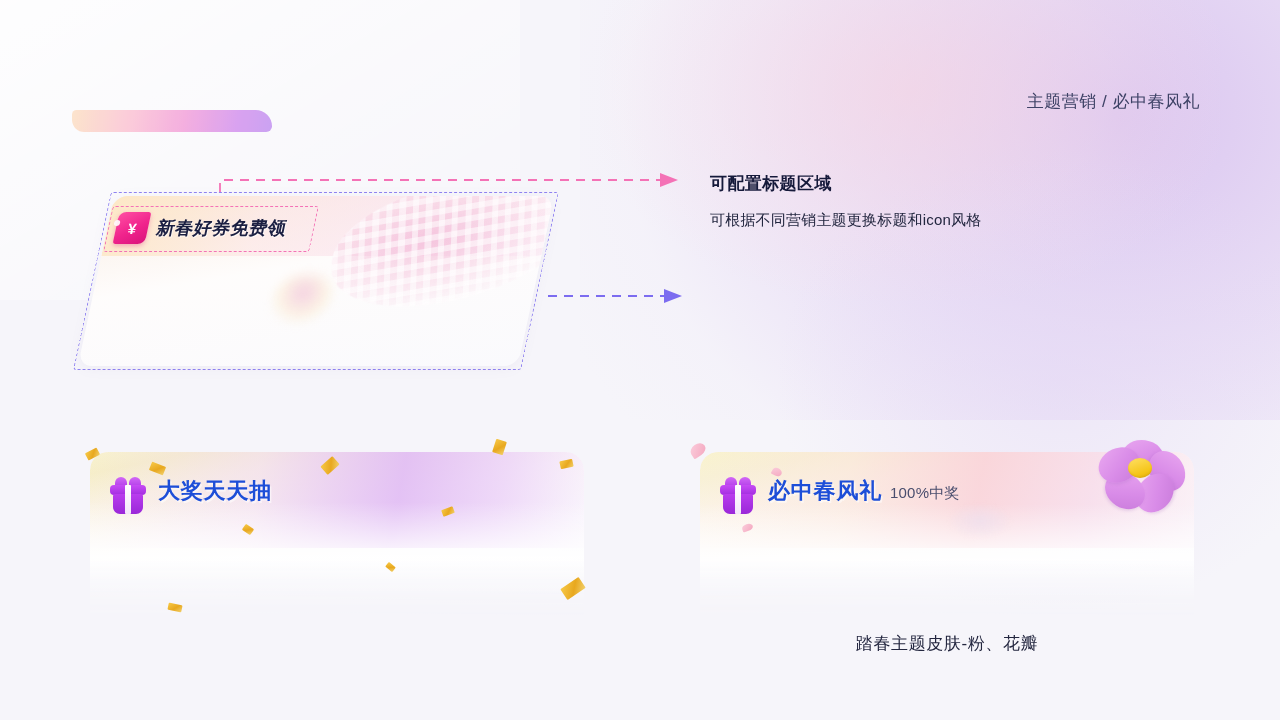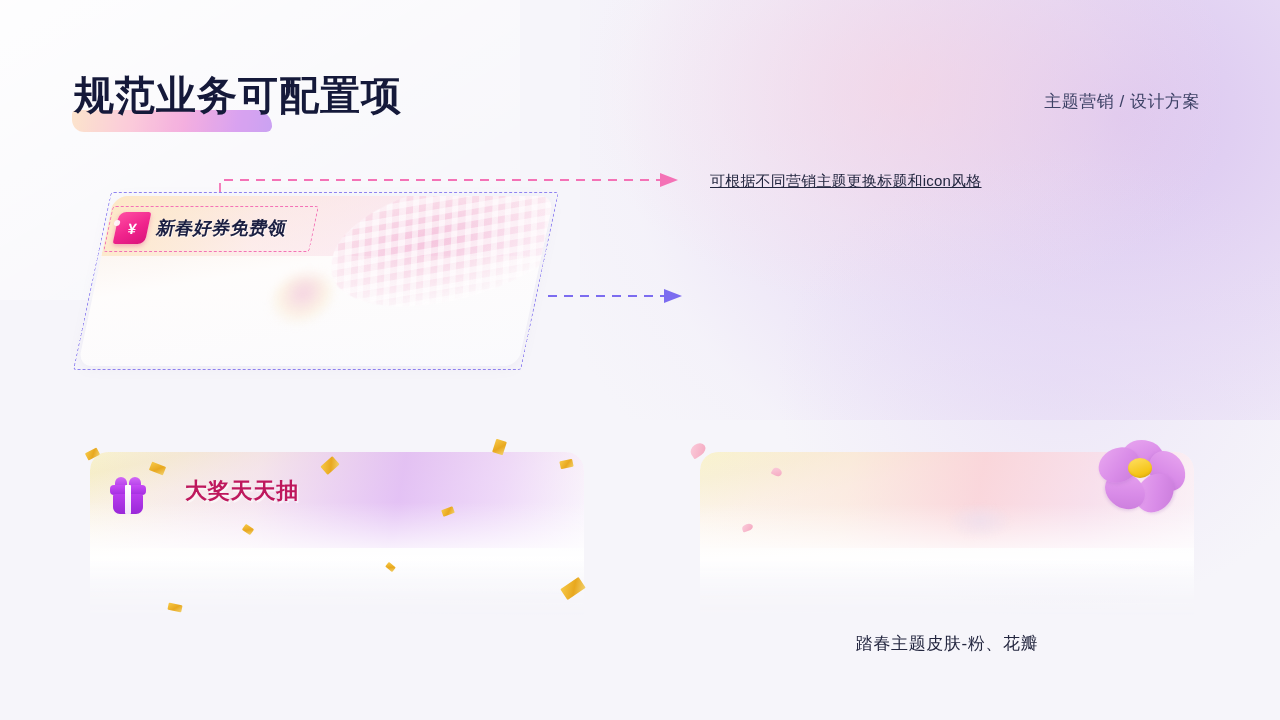--- a/index.html
+++ b/index.html
@@ -220,21 +220,20 @@
     letter-spacing: 0.4px;
     margin-bottom: 16px;
     white-space: nowrap;
   }
   .anno p {
     font-size: 15px;
     font-weight: 400;
     color: #22263f;
     letter-spacing: 0.2px;
     white-space: nowrap;
-    text-decoration: underline;
   }
 
   
   .card {
     position: absolute;
     top: 452px;
     width: 494px; height: 168px;
     border-radius: 18px 18px 0 0;
     overflow: visible;
   }
@@ -333,25 +332,24 @@
   .gift-ribbon {
     position: absolute; left: 15px; top: 9px;
     width: 6px; height: 29px;
     border-radius: 1px;
     background: linear-gradient(180deg, #ffffff 0%, #f4e6fb 100%);
   }
 
   .card-title {
     font-size: 22px;
     font-weight: 800;
-    color: #be185d;
+    color: #1d4ed8;
     letter-spacing: 0.8px;
     white-space: nowrap;
     text-shadow: 1.5px 1.5px 0 rgba(255,255,255,0.55);
-    margin-left: 27px;
   }
   .card-subtitle {
     font-size: 15px;
     font-weight: 400;
     color: #4a4e6e;
     letter-spacing: 0.2px;
     white-space: nowrap;
     margin-left: -4px;
   }
 
@@ -427,22 +425,21 @@
 <body>
 
 <div id="slide">
 
   <div class="bg-wash-a"></div>
   <div class="bg-wash-b"></div>
   <div class="bg-wash-c"></div>
   <div class="bg-wash-d"></div>
 
   <div class="title-swoosh"></div>
-  <h1 class="page-title">规范业务可配置项</h1>
-  <div class="breadcrumb">主题营销 / 设计方案</div>
+  <div class="breadcrumb">主题营销 / 必中春风礼</div>
 
   <div class="mock-wrap">
     <div class="mock-panel">
       <div class="mock-panel-tint"></div>
       <div class="mock-mesh"></div>
       <div class="mock-blob"></div>
     </div>
 
     <div class="outline-module"></div>
     <div class="outline-title"></div>
@@ -459,20 +456,21 @@
     <path d="M4,22 L4,10 L446,10" fill="none" stroke="#f472b6" stroke-width="1.8" stroke-dasharray="9 7" stroke-linecap="butt"></path>
     <polygon points="444,3 462,10 444,17" fill="#f472b6"></polygon>
   </svg>
 
   <svg class="connector conn-purple" width="140" height="22" viewBox="0 0 140 22">
     <path d="M0,11 L118,11" fill="none" stroke="#7c6cf0" stroke-width="1.8" stroke-dasharray="9 7" stroke-linecap="butt"></path>
     <polygon points="116,4 134,11 116,18" fill="#7c6cf0"></polygon>
   </svg>
 
   <div class="anno anno-1">
+    <h3>可配置标题区域</h3>
     <p>可根据不同营销主题更换标题和icon风格</p>
   </div>
 
   <div class="anno anno-2">
   </div>
 
   <div class="card card-left">
     <div class="card-body">
       <div class="card-top-gradient"></div>
       <div class="card-fade"></div>
@@ -514,17 +512,28 @@
 
     <div class="flower">
       <div class="pt pt1"></div>
       <div class="pt pt2"></div>
       <div class="pt pt3"></div>
       <div class="pt pt4"></div>
       <div class="pt pt5"></div>
       <div class="core"></div>
     </div>
 
+    <div class="card-header">
+      <div class="gift-icon">
+        <div class="gift-bow-l"></div>
+        <div class="gift-bow-r"></div>
+        <div class="gift-lid"></div>
+        <div class="gift-box"></div>
+        <div class="gift-ribbon"></div>
+      </div>
+      <div class="card-title">必中春风礼</div>
+      <div class="card-subtitle">100%中奖</div>
+    </div>
   </div>
 
   <div class="caption caption-right">踏春主题皮肤-粉、花瓣</div>
 
 </div>
 
 </body></html>

